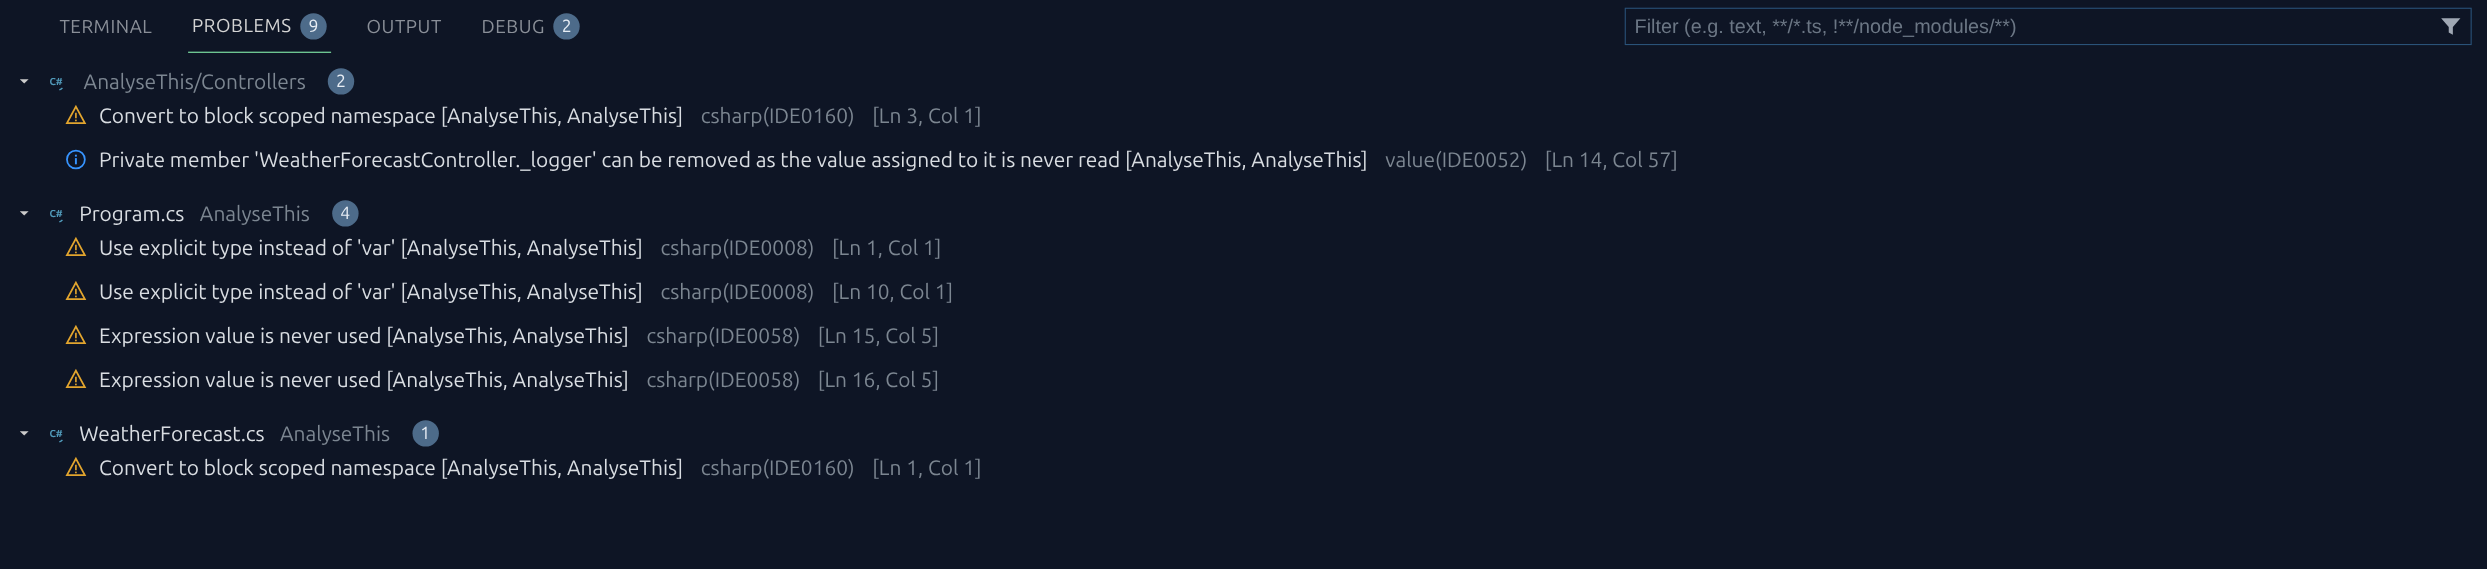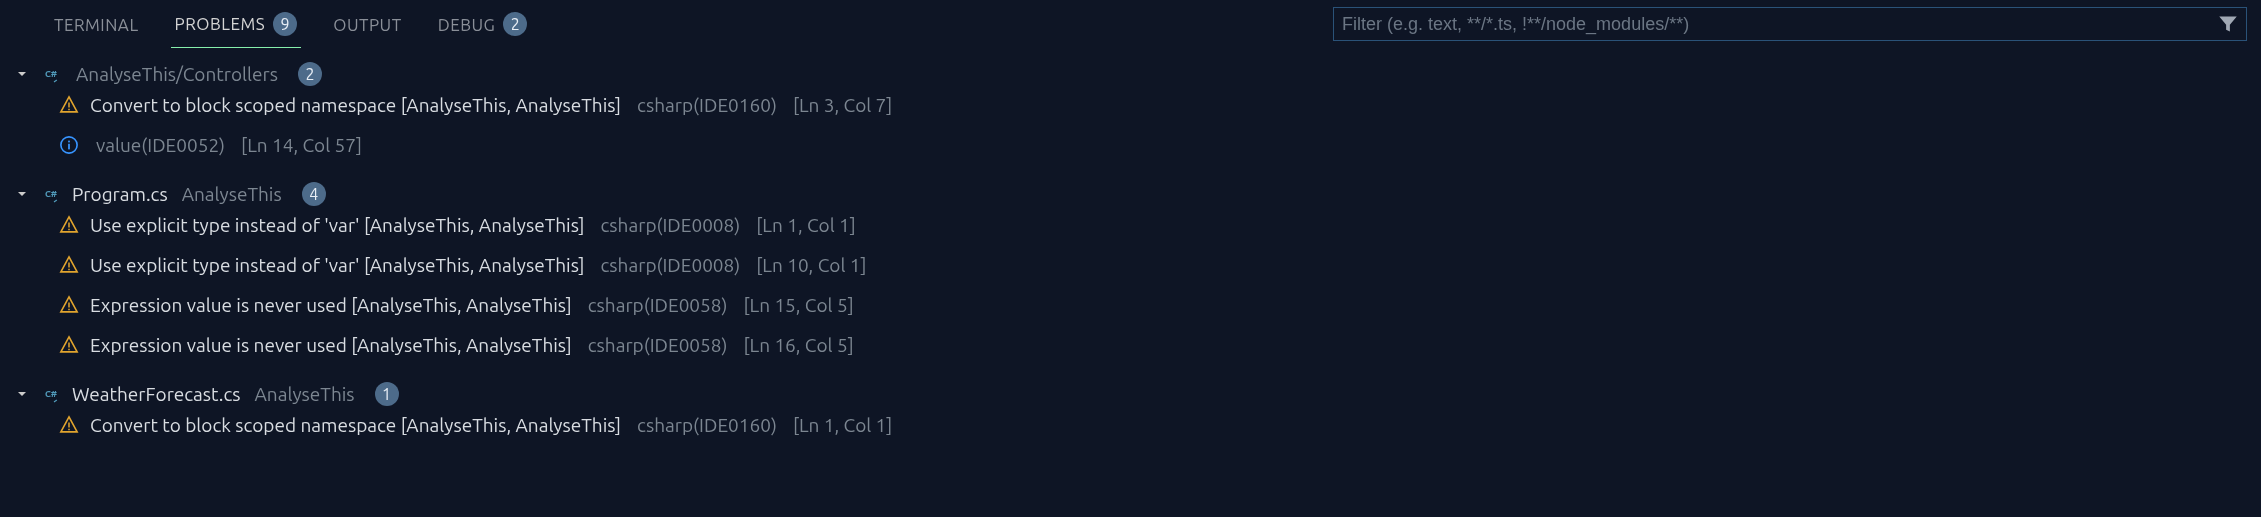--- a/index.html
+++ b/index.html
@@ -47,21 +47,21 @@
     font-size: 16px;
     padding: 0 6px;
   }
   .spacer { flex: 1; }
   .filter-box {
     display: flex;
     align-items: center;
     border: 1px solid #2a5278;
     background: #0e1525;
     height: 34px;
-    width: 914px;
+    width: 770px;
     padding: 0 8px;
     gap: 8px;
   }
   .filter-input {
     flex: 1;
     background: transparent;
     border: none;
     outline: none;
     color: #cccccc;
     font-size: 18px;
@@ -162,30 +162,31 @@
     <div class="problem-row">
       <span class="sev-icon">
         <svg width="20" height="20" viewBox="0 0 16 16">
           <path fill="none" stroke="#e2a52e" stroke-width="1.3" d="M8 1.5l6.5 12h-13z"></path>
           <rect x="7.4" y="6" width="1.2" height="4" fill="#e2a52e"></rect>
           <rect x="7.4" y="11" width="1.2" height="1.2" fill="#e2a52e"></rect>
         </svg>
       </span>
       <span class="msg">Convert to block scoped namespace [AnalyseThis, AnalyseThis]</span>
       <span class="code">csharp(IDE0160)</span>
-      <span class="loc">[Ln 3, Col 7]</span>
+      <span class="loc">[Ln 3, Col 1]</span>
     </div>
     <div class="problem-row">
       <span class="sev-icon">
         <svg width="20" height="20" viewBox="0 0 16 16">
           <circle cx="8" cy="8" r="6.5" fill="none" stroke="#3794ff" stroke-width="1.3"></circle>
           <rect x="7.3" y="4.5" width="1.4" height="1.4" fill="#3794ff"></rect>
           <rect x="7.3" y="7" width="1.4" height="4.5" fill="#3794ff"></rect>
         </svg>
       </span>
+      <span class="msg">Private member 'WeatherForecastController._logger' can be removed as the value assigned to it is never read [AnalyseThis, AnalyseThis]</span>
       <span class="code">value(IDE0052)</span>
       <span class="loc">[Ln 14, Col 57]</span>
     </div>
     <div class="file-row">
       <span class="chevron">
         <svg width="16" height="16" viewBox="0 0 16 16">
           <path fill="currentColor" d="M4 6l4 4 4-4H4z"></path>
         </svg>
       </span>
       <span class="csharp-icon">

